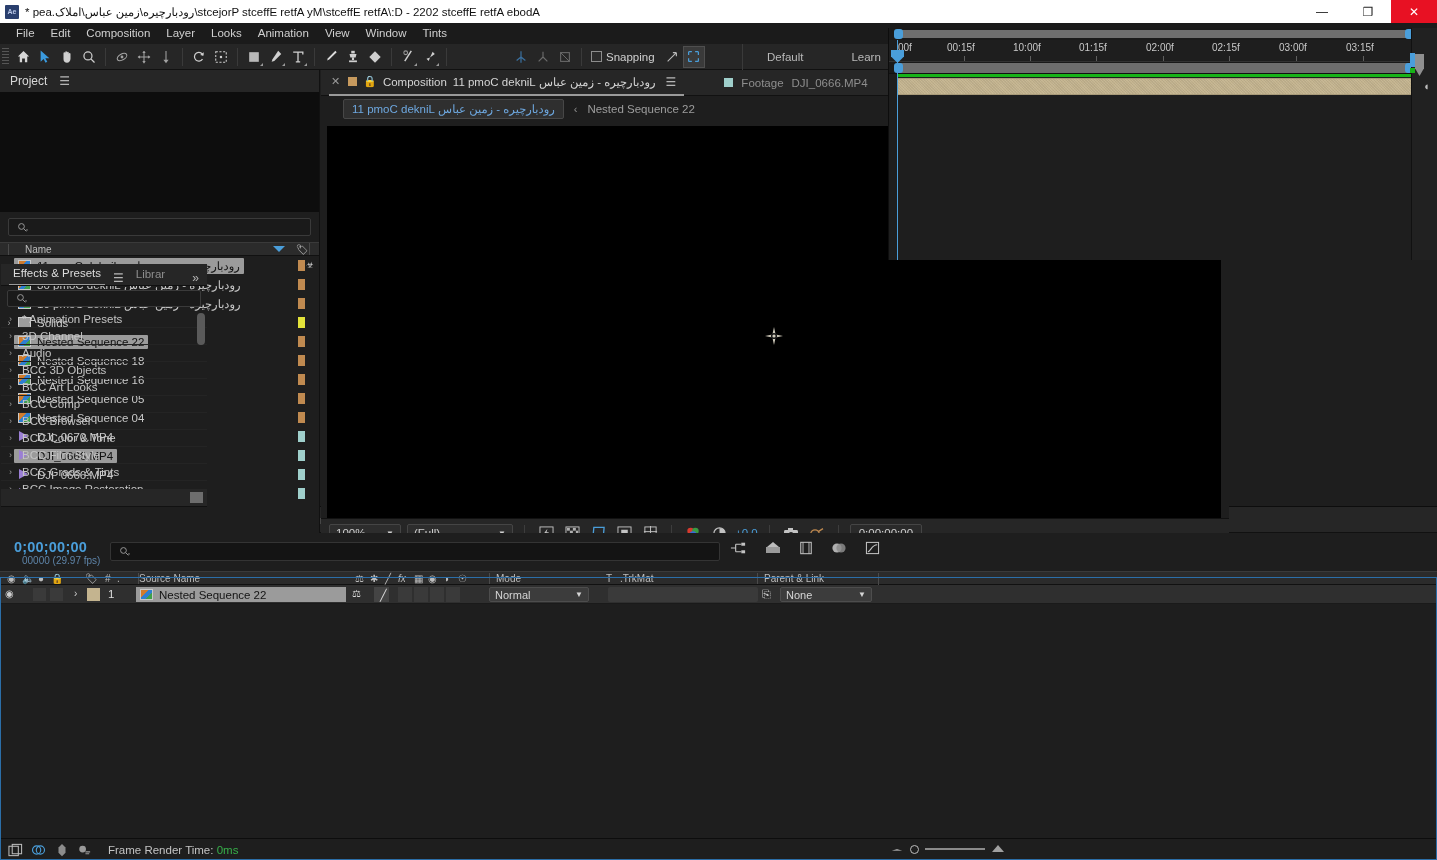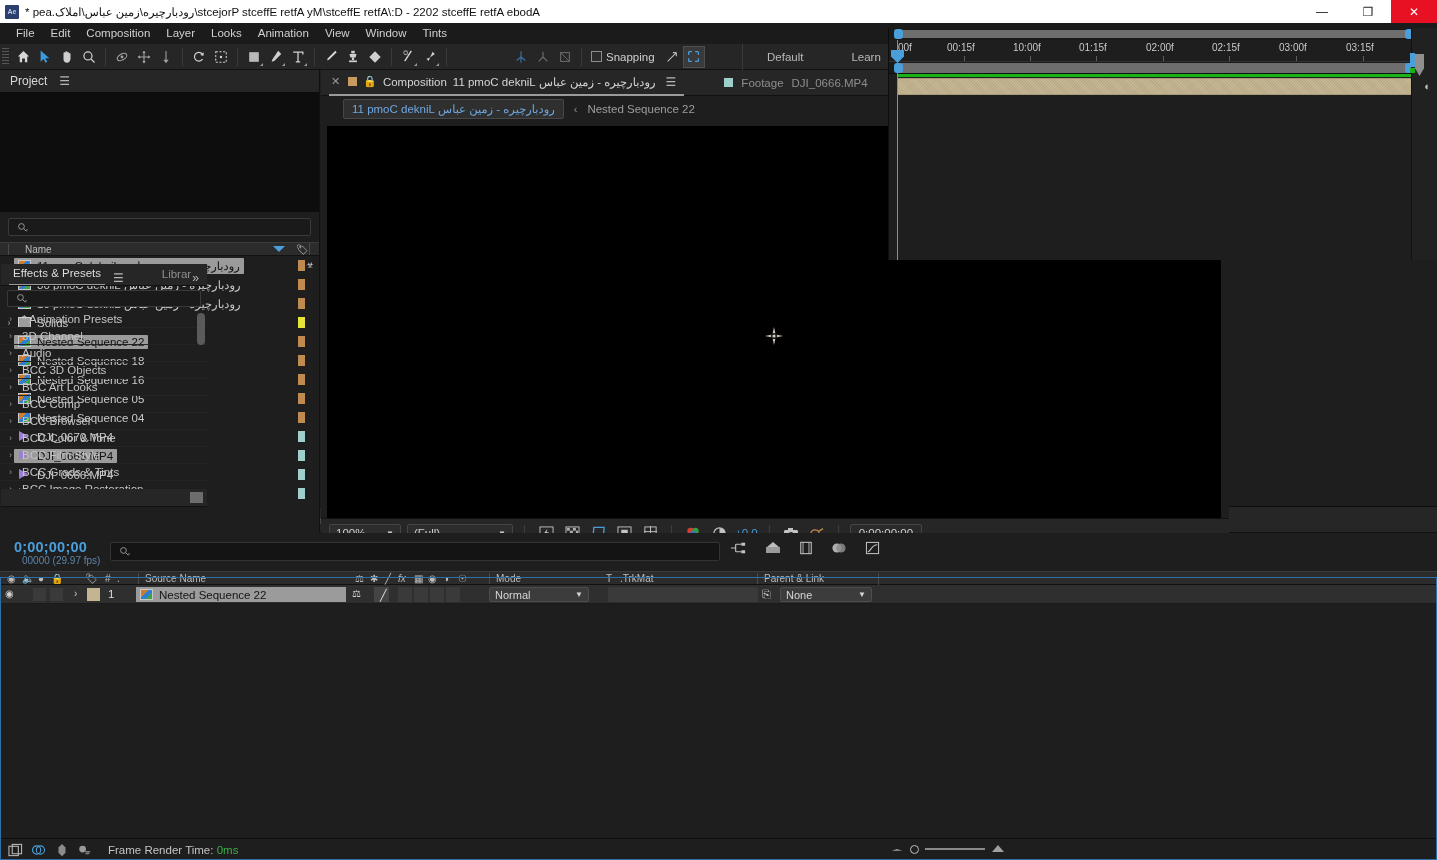--- a/index.html
+++ b/index.html
@@ -741,21 +741,21 @@
           <span style="font-size:8px">▼</span>
         </div>
         <span style="color:#cfcfcf;font-size:14px">↺</span>
       </div>
     </div>
 
     <div class="rpanel" style="position:relative">
       <div class="panel-tabbar">
         <span class="ptab active">Effects &amp; Presets</span>
         <span class="pburger">☰</span>
-        <span class="ptab" style="margin-left:26px;color:#8e8e8e">Librar</span>
+        <span class="ptab" style="margin-left:0;color:#8e8e8e">Librar</span>
         <span class="pburger" style="position:absolute;right:4px">»</span>
       </div>
       <div class="fx-search">
         <svg width="11" height="11" viewBox="0 0 16 16">
             <circle cx="6.5" cy="6.5" r="4.2" fill="none" stroke="#9a9a9a" stroke-width="1.4"></circle>
             <path d="M9.8 9.8 L13.6 13.6" stroke="#9a9a9a" stroke-width="1.4"></path>
             <path d="M13 11 l3 0 l-1.5 2.2 z" fill="#9a9a9a"></path>
           </svg>
       </div>
       <div class="fx-list">
@@ -877,21 +877,21 @@
     </div>
 
     <div class="tl-colhead">
       <span class="ch" style="left:7px">◉</span>
       <span class="ch" style="left:22px">🔈</span>
       <span class="ch" style="left:38px">●</span>
       <span class="ch" style="left:51px">🔒</span>
       <span class="ch" style="left:85px">🏷</span>
       <span class="ch" style="left:105px">#</span>
       <span class="ch" style="left:117px">.</span>
-      <span class="ch" style="left:138px;border-left:1px solid #4a4a4a;padding-left:6px">Source Name</span>
+      <span class="ch" style="left:138px;border-left:1px solid #4a4a4a;">Source Name</span>
       <span class="ch" style="left:355px">⚖</span>
       <span class="ch" style="left:370px">✱</span>
       <span class="ch" style="left:385px">╱</span>
       <span class="ch" style="left:398px;font-style:italic">fx</span>
       <span class="ch" style="left:414px">▦</span>
       <span class="ch" style="left:428px">◉</span>
       <span class="ch" style="left:443px">◑</span>
       <span class="ch" style="left:458px">☉</span>
       <span class="ch" style="left:489px;border-left:1px solid #4a4a4a;padding-left:6px">Mode</span>
       <span class="ch" style="left:606px">T</span>

